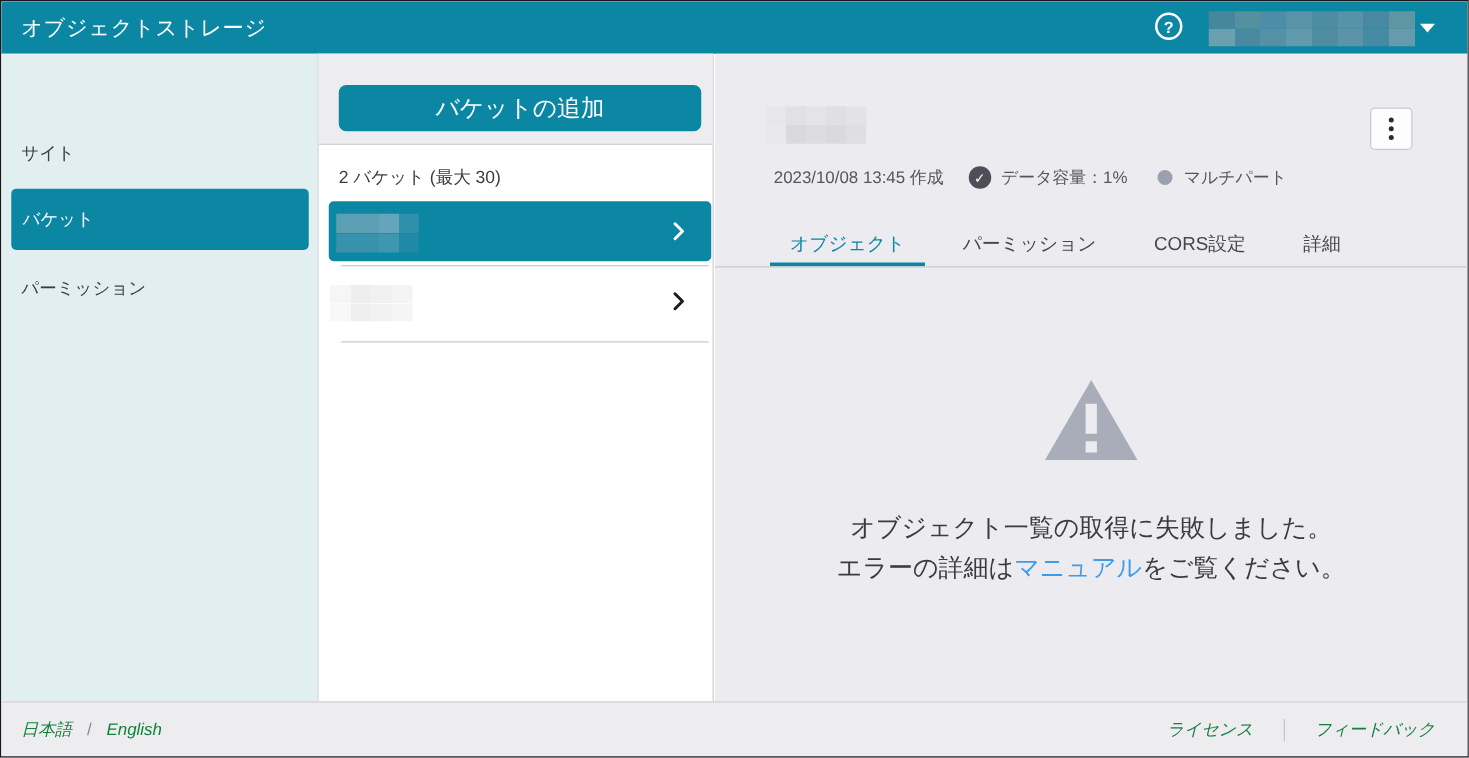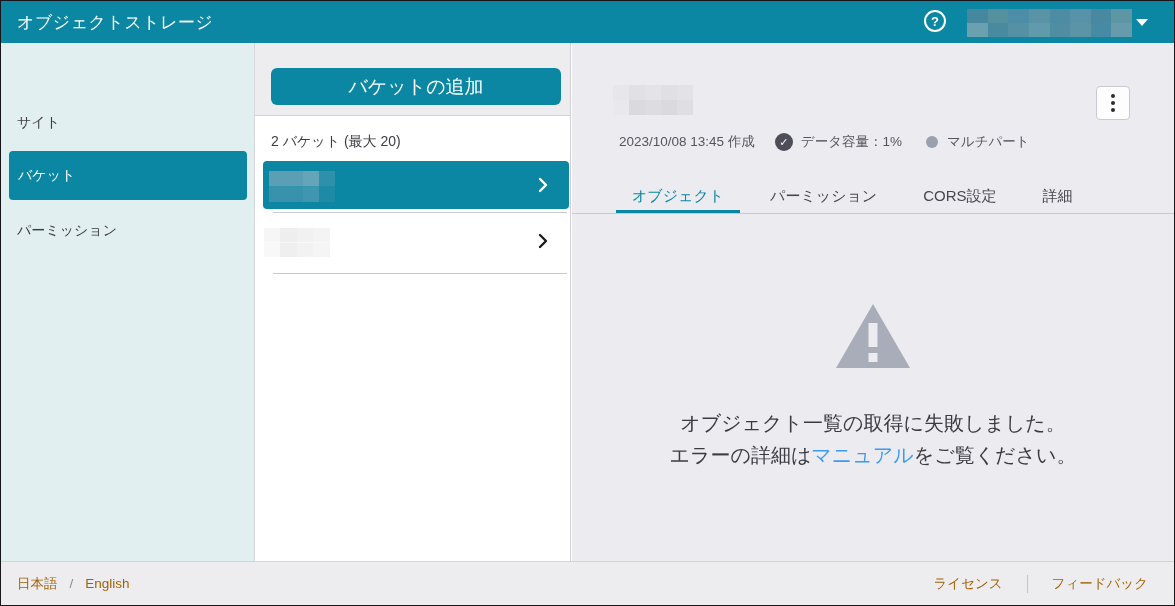--- a/index.html
+++ b/index.html
@@ -67,21 +67,21 @@
   .error-box{position:absolute;left:0;right:0;top:260px;text-align:center;}
   .error-box svg{display:block;margin:0 auto 44px;}
   .error-line{margin:0 0 12px;font-size:20px;color:#3a3a40;line-height:20px;}
   .manual-link{color:#3d9bee;text-decoration:none;cursor:pointer;}
   
   .footer{position:absolute;left:0;right:0;bottom:0;height:44px;background:#ededf0;border-top:1px solid #d2d2d8;
     display:flex;align-items:center;font-size:13.5px;color:#54545c;}
   .footer-left{display:flex;align-items:center;margin-left:16px;gap:12px;}
   .footer-right{display:flex;align-items:center;margin-left:auto;margin-right:26px;gap:24px;}
   .v-sep{width:1px;height:18px;background:#c4c4cb;}
-  .footer a{color:#a16207;text-decoration:none;cursor:pointer;}
+  .footer a{color:#15803d;text-decoration:none;cursor:pointer;font-style:italic;}
   .slash{color:#8a8a92;}
 </style>
 </head>
 <body>
 
 <div class="app">
 
   <div class="header">
     <div class="header-title">オブジェクトストレージ</div>
     <div class="help-icon">?</div>
@@ -100,21 +100,21 @@
     </div>
     <div class="side-item" style="top:168px;">
       <span>パーミッション</span>
     </div>
   </nav>
 
   <section class="bucket-panel">
     <div class="bucket-top">
       <button class="add-btn">バケットの追加</button>
     </div>
-    <div class="count-text">2 バケット (最大 20)</div>
+    <div class="count-text">2 バケット (最大 30)</div>
 
     <div class="list-item item1">
       <div class="mosaic blur-item1"></div>
       <span class="chev">
         <svg width="12" height="16" viewBox="0 0 12 16">
             <polyline points="3,2 9,8 3,14" fill="none" stroke="#ffffff" stroke-width="2.4" stroke-linecap="round" stroke-linejoin="round"></polyline>
           </svg>
       </span>
     </div>
     <div class="list-divider" style="top:169px;"></div>

